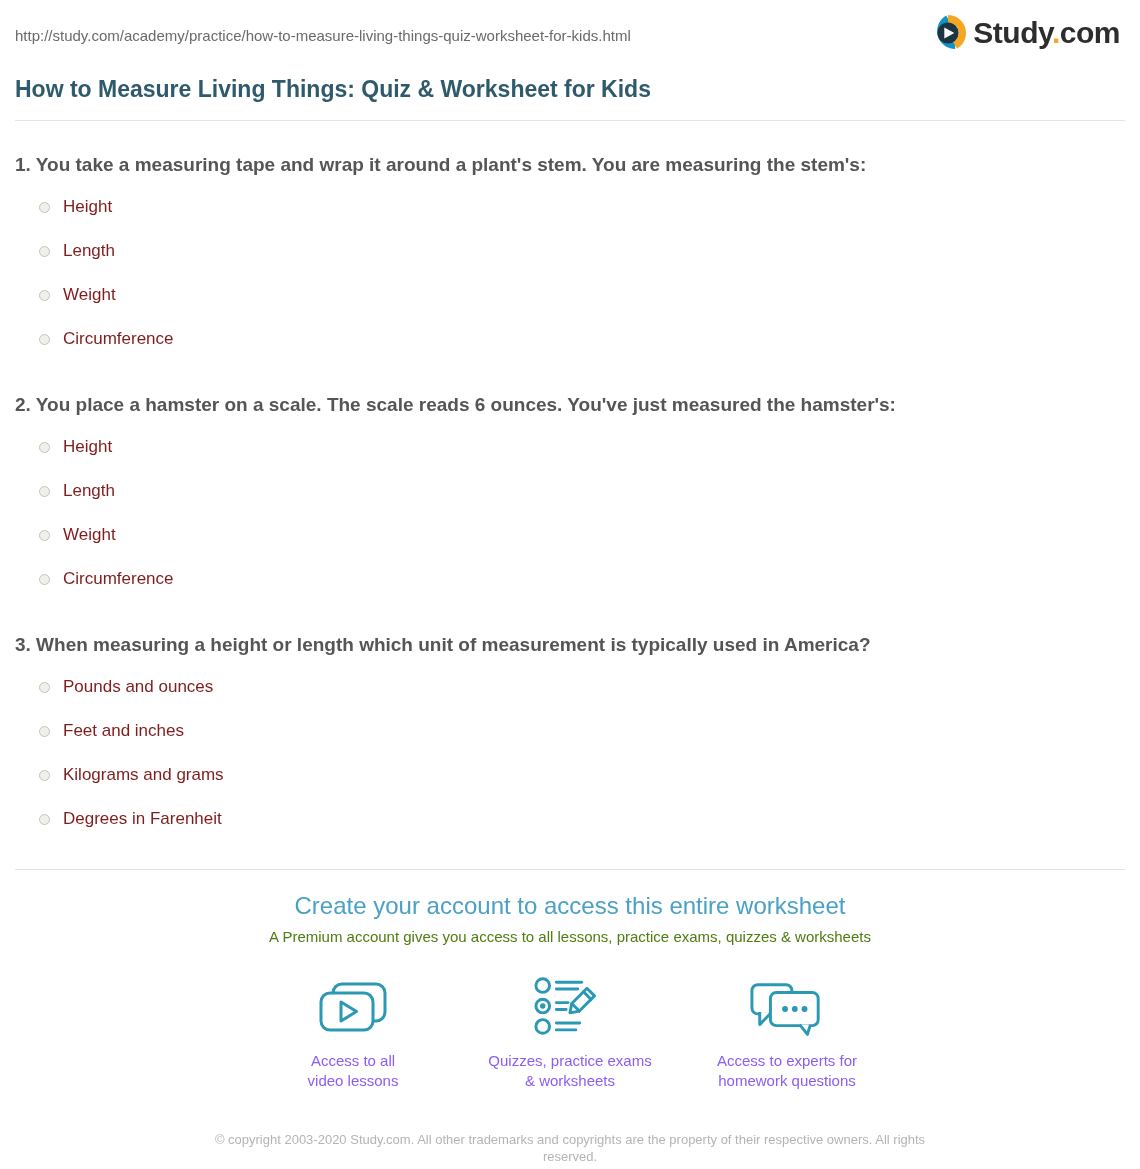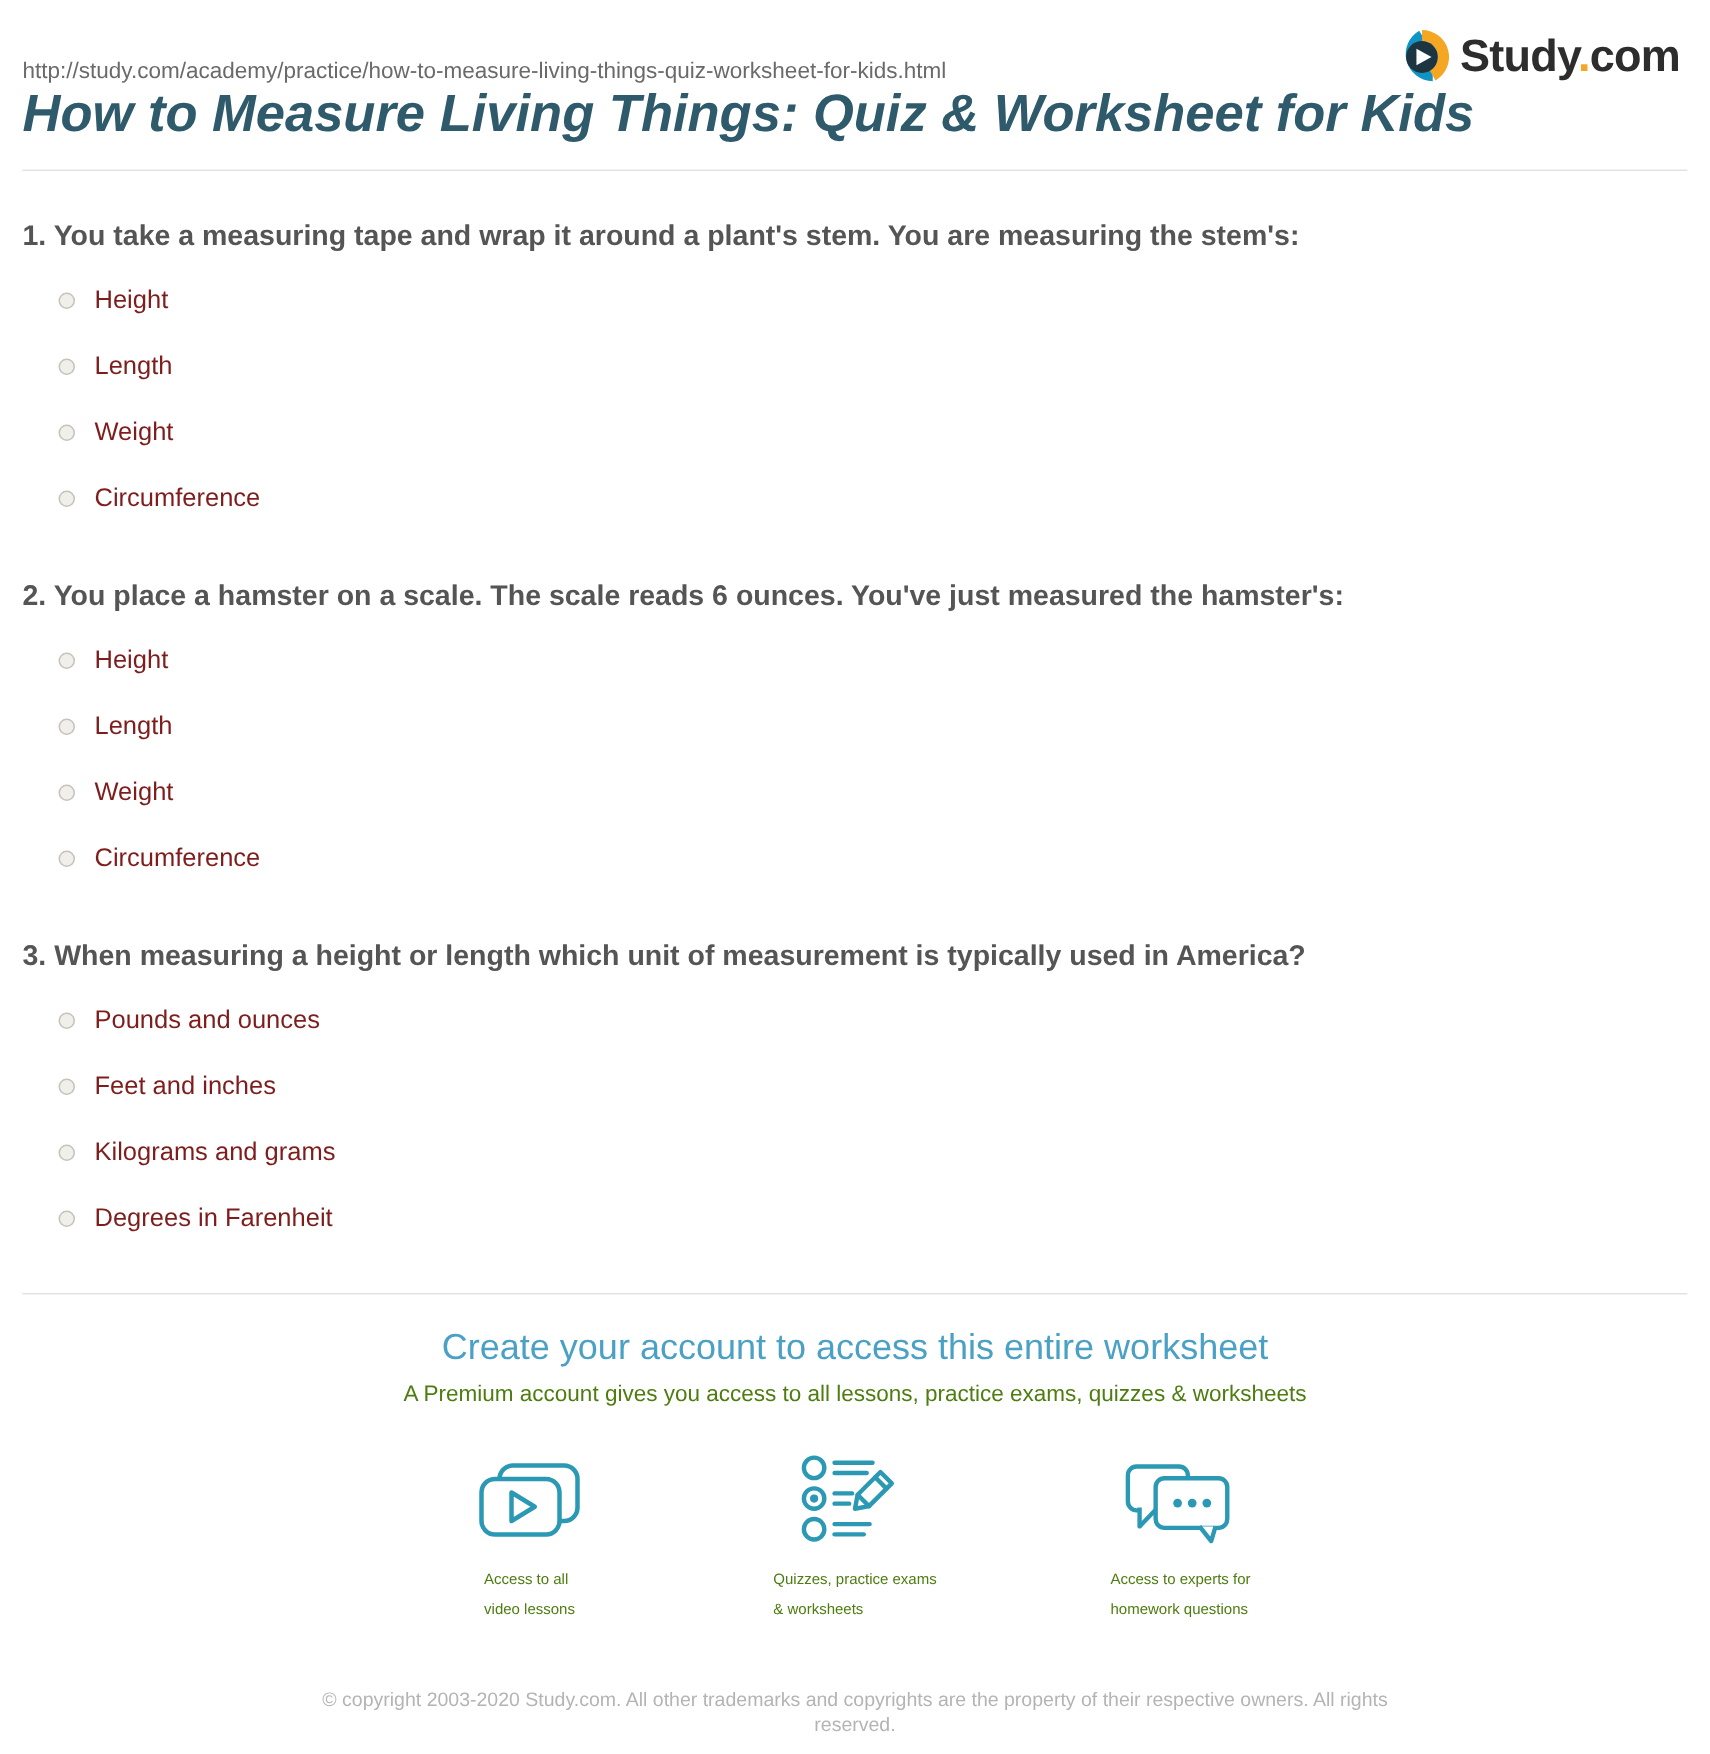--- a/index.html
+++ b/index.html
@@ -1,47 +1,47 @@
 <!DOCTYPE html>
 <html><head>
 <meta charset="utf-8">
 <style>
   * { margin:0; padding:0; box-sizing:border-box; }
   html,body { background:#fff; }
   body { width:1140px; font-family:"Liberation Sans", sans-serif; }
   .page { width:1140px; height:1169px; background:#fff; overflow:hidden; }
 
   
-  .top-bar { display:flex; justify-content:space-between; align-items:flex-end; padding:10px 20px 0 15px; height:56px; }
+  .top-bar { display:flex; justify-content:space-between; align-items:center; padding:10px 20px 0 15px; height:56px; }
   .url-text { font-size:15px; color:#6a6a6a; padding-top:4px; }
   .logo { display:flex; align-items:center; gap:7px; cursor:pointer; }
   .logo-word { font-size:30px; font-weight:700; color:#2d2d2d; letter-spacing:-0.5px; }
   .logo-dot { color:#f5a623; }
 
   
   .content { padding:0 15px; }
-  .page-title { font-size:35px; font-weight:700; color:#2e5a6b;font-style:italic; }
+  .page-title { margin-top:20px; font-size:23px; font-weight:700; color:#2e5a6b; }
   .divider { border:none; border-top:1px solid #e3e3e3; margin-top:17px; }
 
   
   .question-block { margin-top:33px; }
   .question-text { font-size:19px; font-weight:700; color:#555; }
   .options { margin-top:9px; }
   .option-row { display:flex; align-items:center; height:44px; padding-left:24px; cursor:pointer; }
   .radio { width:11px; height:11px; border-radius:50%; border:1px solid #c6c3bd; background:#f1efe9; flex:0 0 auto; }
   .option-label { font-size:17px; color:#7f1d1d; margin-left:13px; }
 
   
   .signup { text-align:center; }
   .signup-heading { margin-top:22px; font-size:24px; font-weight:400; color:#4ba1c5; }
   .signup-sub { margin-top:8px; font-size:15px; color:#4d7c0f; }
   .features { display:flex; justify-content:center; margin-top:30px; }
   .feature { width:217px; display:flex; flex-direction:column; align-items:center; }
   .feature-icon { height:64px; display:flex; align-items:flex-end; }
-  .feature-label { margin-top:12px; font-size:10px; color:#4d7c0f; line-height:20px; text-align:left; }
+  .feature-label { margin-top:12px; font-size:15px; color:#8b5cf6; line-height:20px; text-align:center; }
 
   
   .footer { margin-top:40px; width:760px; margin-left:auto; margin-right:auto; text-align:center; font-size:13px; color:#b4b4b4; line-height:17px; }
 </style>
 </head>
 <body>
 
 <div class="page">
 
   <div class="top-bar">

